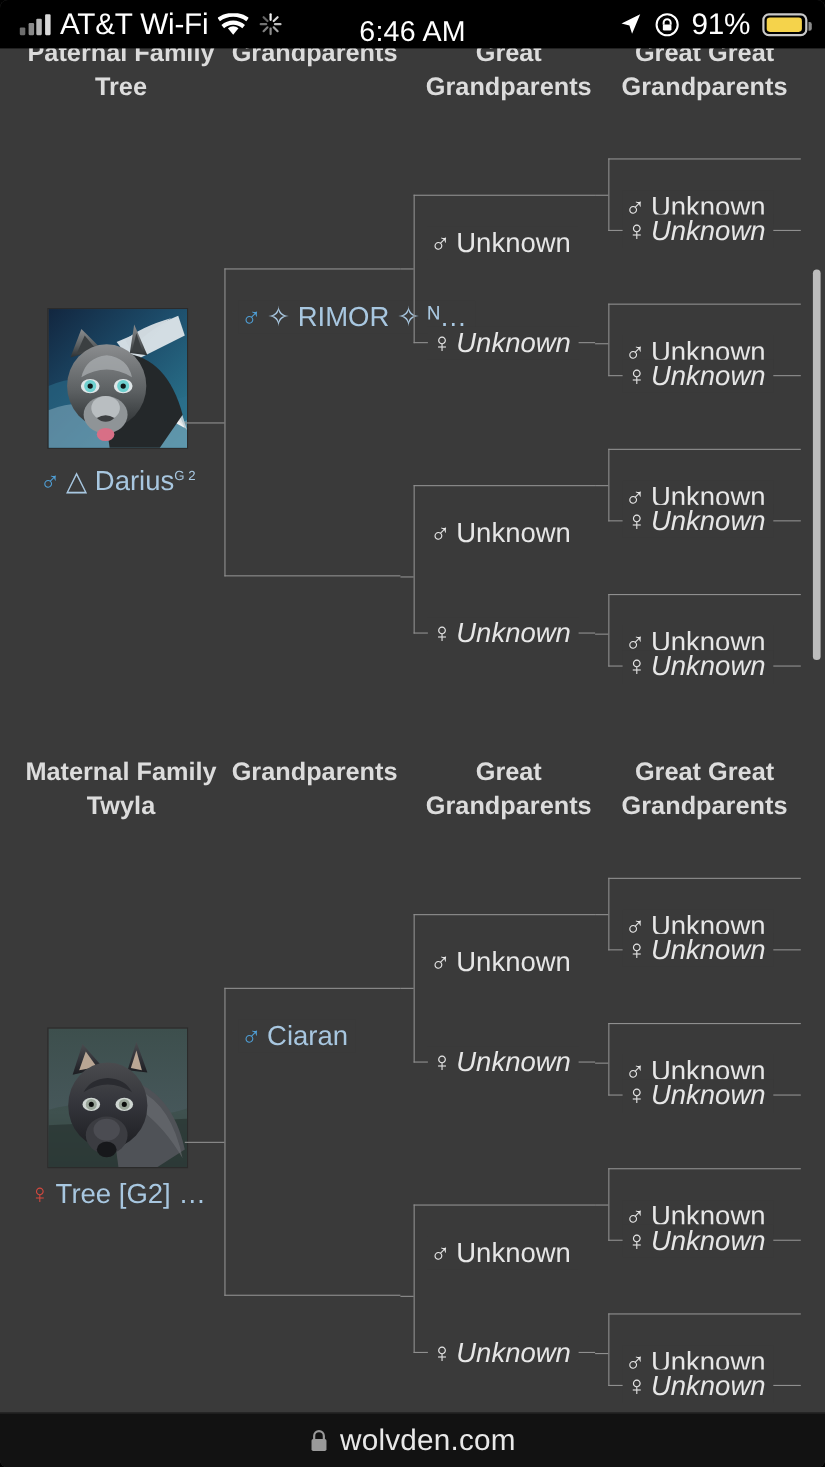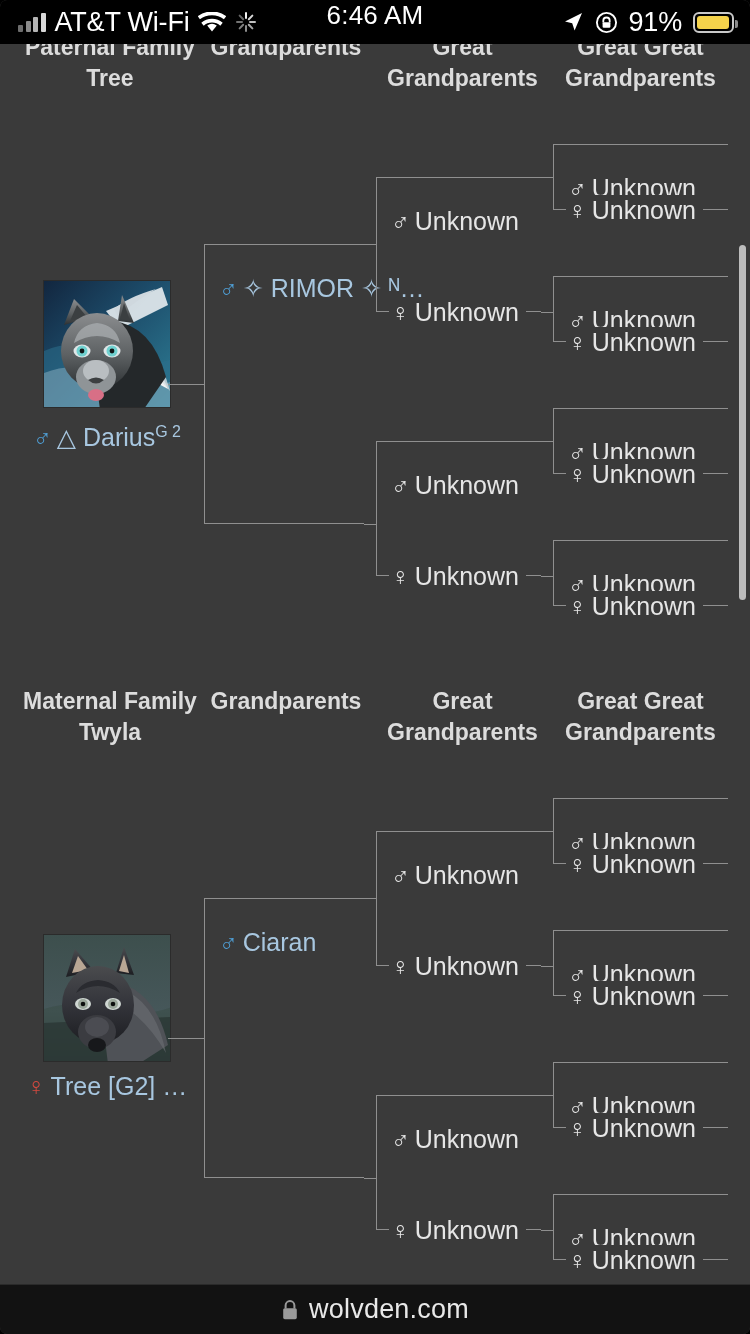--- a/index.html
+++ b/index.html
@@ -26,21 +26,21 @@
     display:flex; align-items:center;
     font-size:26px;
     z-index:50;
   }
   .sb-left {
     position:absolute; left:18px; top:0; height:44px;
     display:flex; align-items:center; gap:9px;
   }
   .sb-center {
     position:absolute; left:0; width:750px; top:0; height:44px;
-    display:flex; align-items:flex-start; justify-content:center;
+    display:flex; align-items:flex-end; justify-content:center;
     letter-spacing:0.2px;
   }
   .sb-right {
     position:absolute; right:16px; top:0; height:44px;
     display:flex; align-items:center; gap:11px;
   }
   .carrier { font-size:27px; letter-spacing:-0.2px; }
 
   .bars { display:flex; align-items:flex-end; gap:2.5px; height:20px; }
   .bars i { display:block; width:5px; border-radius:1px; background:#fff; }
@@ -114,27 +114,27 @@
     left:12px;
     font-size:25px;
     line-height:30px;
     color:#e6e6e6;
     background:#3a3a3a;
     padding:0 7px 0 2px;
     white-space:nowrap;
     margin-top:44px;
   }
   .nm.top { top:-16px; }
-  .nm.bot { bottom:-16px; }
+  .nm.bot { bottom:-16px;font-style:italic; }
   .nm a { color:#a8c7e0; text-decoration:none; }
   .sym { font-weight:bold; margin-right:5px; }
   .sym.m { color:#4f9fd6; }
   .sym.f { color:#d4493f; }
   .sym.u { color:#e6e6e6; }
-  .sup { font-size:16px; vertical-align:super; }
+  .sup { font-size:12px; vertical-align:super; }
 
   
   .conn {
     position:absolute;
     height:1px; background:#8f8f8f;
   }
 
   
   .wolfcard { position:absolute; text-align:center; width:190px; }
   .portrait {

